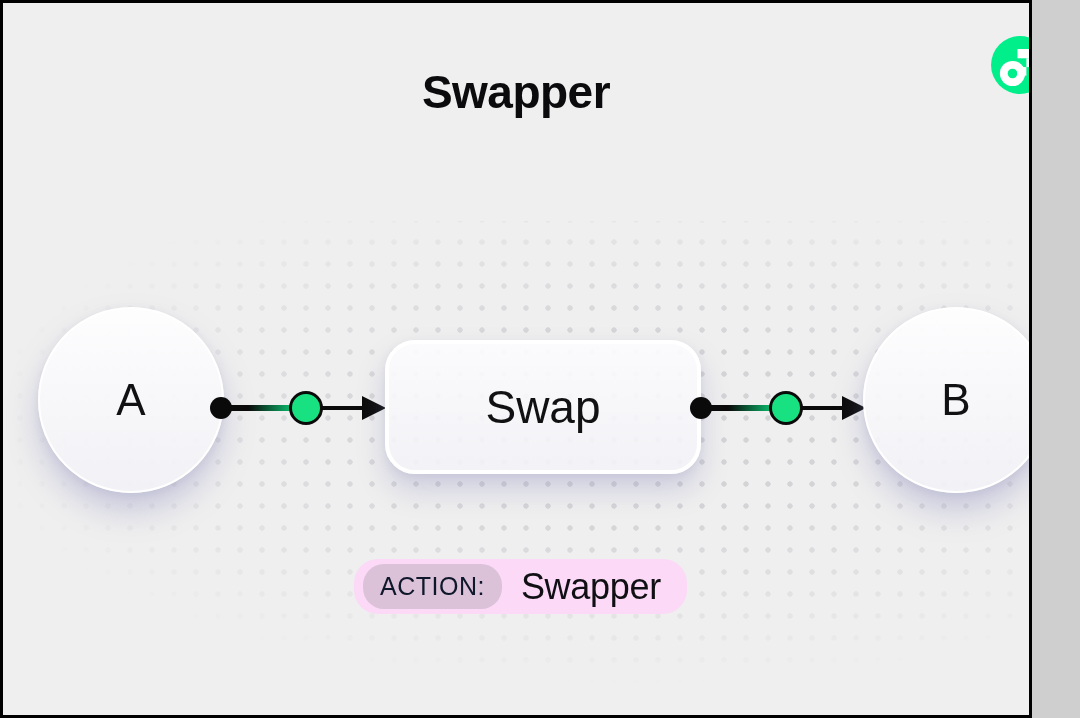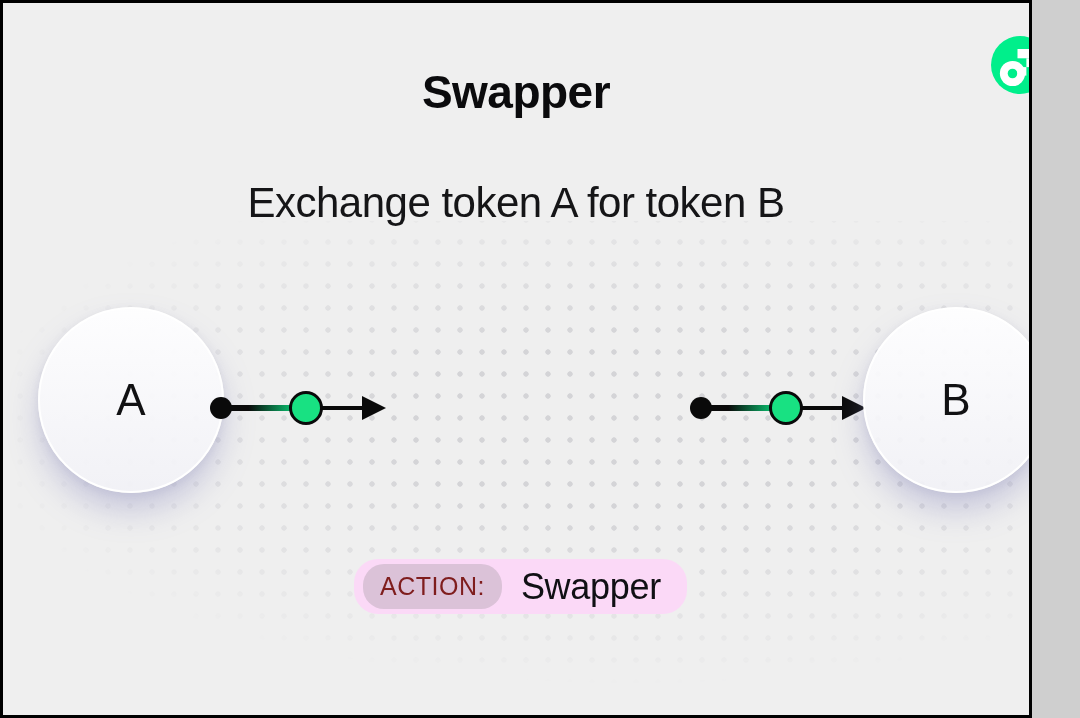--- a/index.html
+++ b/index.html
@@ -75,32 +75,31 @@
     border-left:24px solid #0a0a0a;
   }
 
   
   .action-badge {
     position:absolute; left:351px; top:556px; height:55px; box-sizing:border-box;
     border-radius:24px; background:#FBD9F7;
     display:inline-flex; align-items:center; padding:0 26px 0 9px;
   }
   .badge-label-pill {
-    background:#DBC2D8; color:#7f1d1d; border-radius:21px;
+    background:#DBC2D8; color:#0f172a; border-radius:21px;
     padding:8px 17px; font-size:25px; font-weight:500; letter-spacing:0.5px;
   }
   .badge-value { font-size:36px; color:#101014; margin-left:19px; letter-spacing:-0.3px; }
 </style>
 </head>
 <body>
 
 <div id="frame">
 
   <div class="title">Swapper</div>
-  <div class="subtitle">Exchange token A for token B</div>
 
   <svg class="flow-logo" viewBox="0 0 58 58" xmlns="http://www.w3.org/2000/svg" aria-hidden="true">
     <circle cx="29" cy="29" r="29" fill="#00EF8B"></circle>
     <circle cx="21.5" cy="37.5" r="12.6" fill="#ffffff"></circle>
     <circle cx="21.5" cy="37.5" r="4.8" fill="#00EF8B"></circle>
     <rect x="26.5" y="13" width="17.6" height="9.3" fill="#ffffff"></rect>
     <rect x="35.4" y="22.3" width="8.7" height="8.8" fill="#ffffff"></rect>
     <rect x="26.5" y="31.1" width="8.9" height="8.5" fill="#ffffff"></rect>
   </svg>
 
@@ -111,20 +110,23 @@
   </div>
 
   <div class="connector" id="connector-1">
     <span class="port-dot"></span>
     <span class="line-in"></span>
     <span class="line-out"></span>
     <span class="mid-node"></span>
     <span class="arrowhead"></span>
   </div>
 
+  <div class="swap-box">
+    <span>Swap</span>
+  </div>
 
   <div class="connector" id="connector-2">
     <span class="port-dot"></span>
     <span class="line-in"></span>
     <span class="line-out"></span>
     <span class="mid-node"></span>
     <span class="arrowhead"></span>
   </div>
 
   <div class="circle-node" id="node-b">

